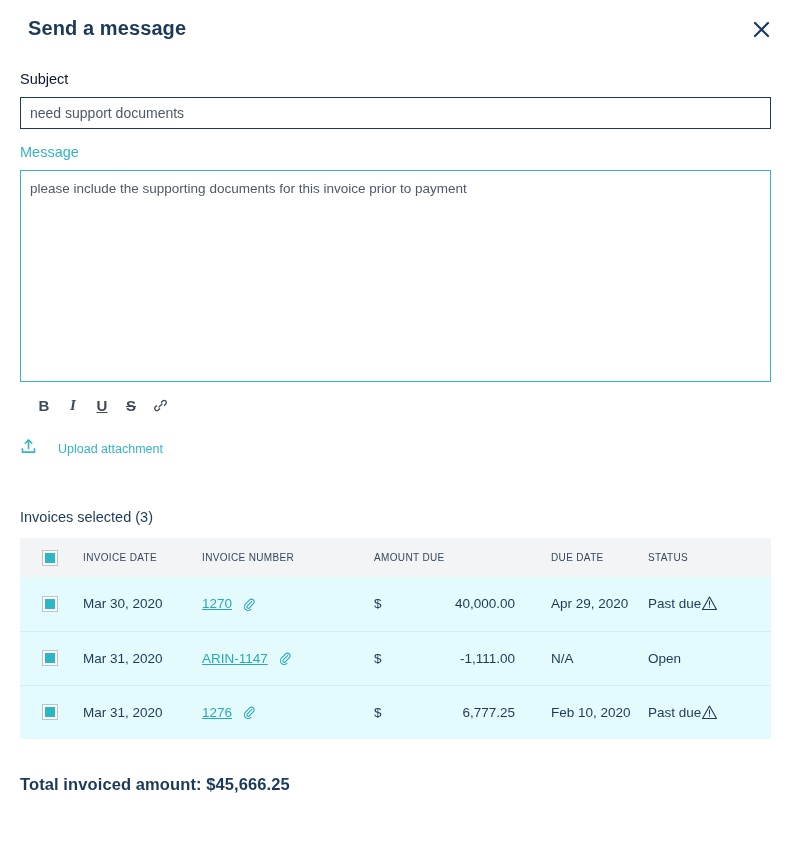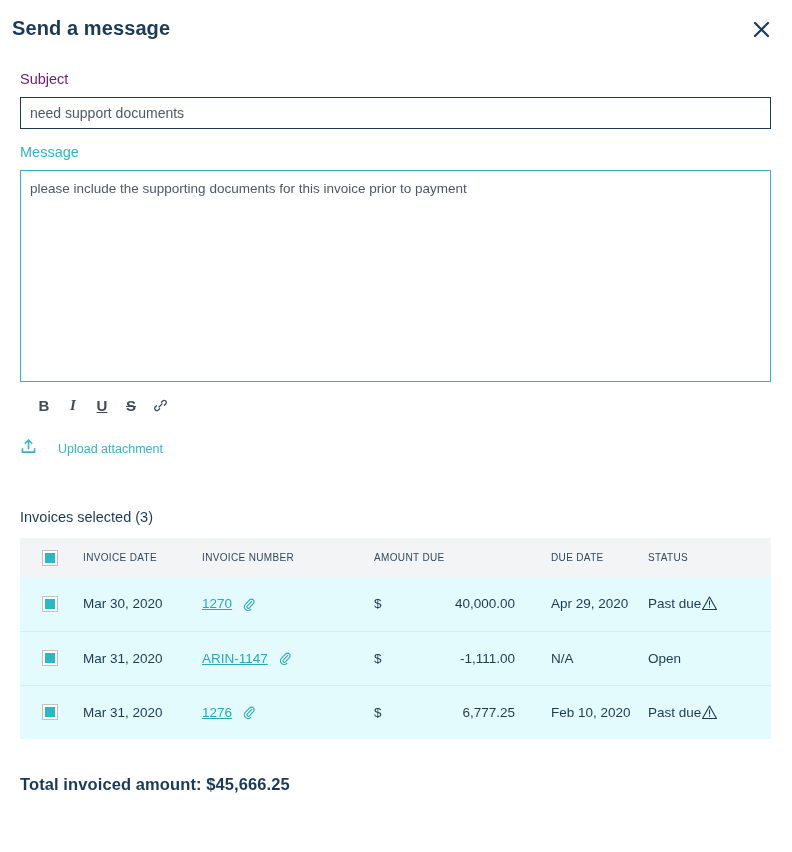--- a/index.html
+++ b/index.html
@@ -21,21 +21,21 @@
     position: relative;
     width: 792px;
     height: 852px;
     padding: 0;
   }
 
   
   .dlg-header {
     position: relative;
     height: 56px;
-    padding: 14px 20px 0 12px;
+    padding: 14px 20px 0 28px;
   }
   .dlg-title {
     font-size: 20px;
     font-weight: 600;
     letter-spacing: .1px;
     color: #1b3a57;
     line-height: 28px;
     margin: 0;
   }
   .close-btn {
@@ -53,21 +53,21 @@
     padding: 0;
   }
   .close-btn svg { display: block; }
 
   
   .form-area { padding: 0 20px; }
 
   .field-label {
     font-size: 14.5px;
     font-weight: 400;
-    color: #701a75;
+    color: #0f172a;
     margin: 14px 0 9px 0;
     display: block;
     line-height: 18px;
   }
   .field-label.accent { color: #35b4c4; }
 
   .subject-input {
     display: block;
     width: 751px;
     height: 32px;

